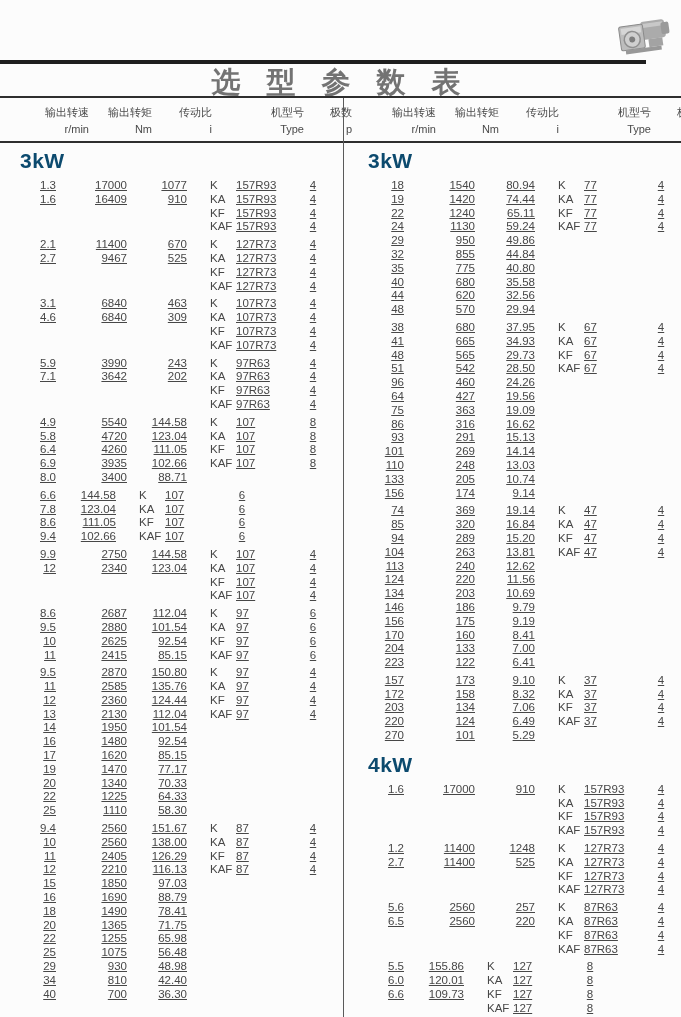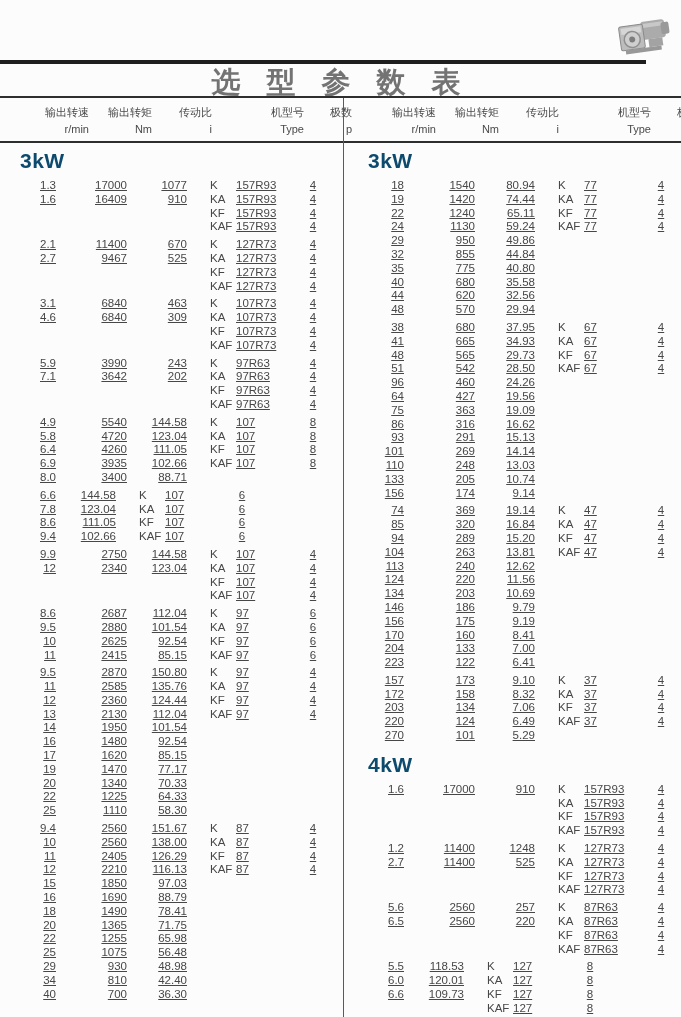--- a/index.html
+++ b/index.html
@@ -729,21 +729,21 @@
           <div class="ln">4</div>
         </div>
       </div>
       <div class="block">
         <div class="col-speed">
           <div class="ln">5.5</div>
           <div class="ln">6.0</div>
           <div class="ln">6.6</div>
         </div>
         <div class="col-ratio">
-          <div class="ln">118.53</div>
+          <div class="ln">155.86</div>
           <div class="ln">120.01</div>
           <div class="ln">109.73</div>
         </div>
         <div class="col-type">
           <div class="ln"><span class="tprefix">K</span><span>127</span></div>
           <div class="ln"><span class="tprefix">KA</span><span>127</span></div>
           <div class="ln"><span class="tprefix">KF</span><span>127</span></div>
           <div class="ln"><span class="tprefix">KAF</span><span>127</span></div>
         </div>
         <div class="col-pole">

